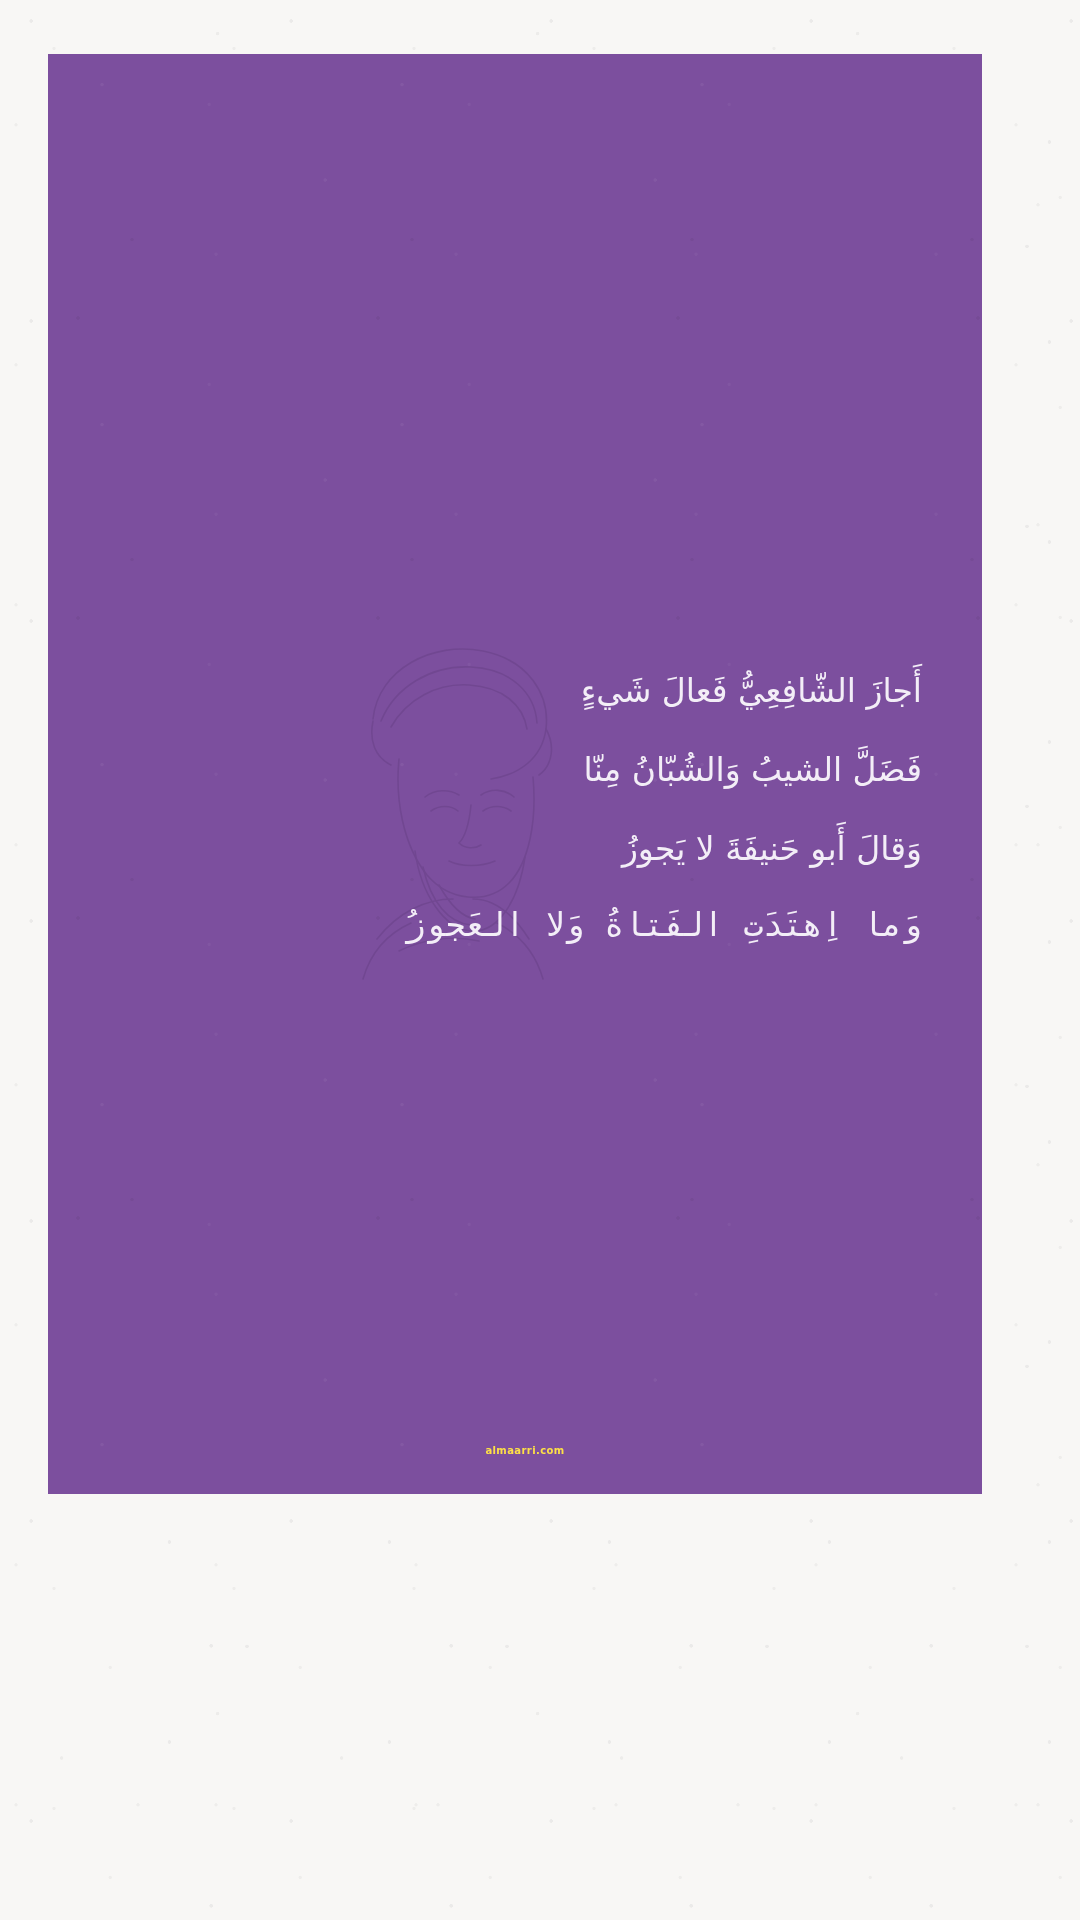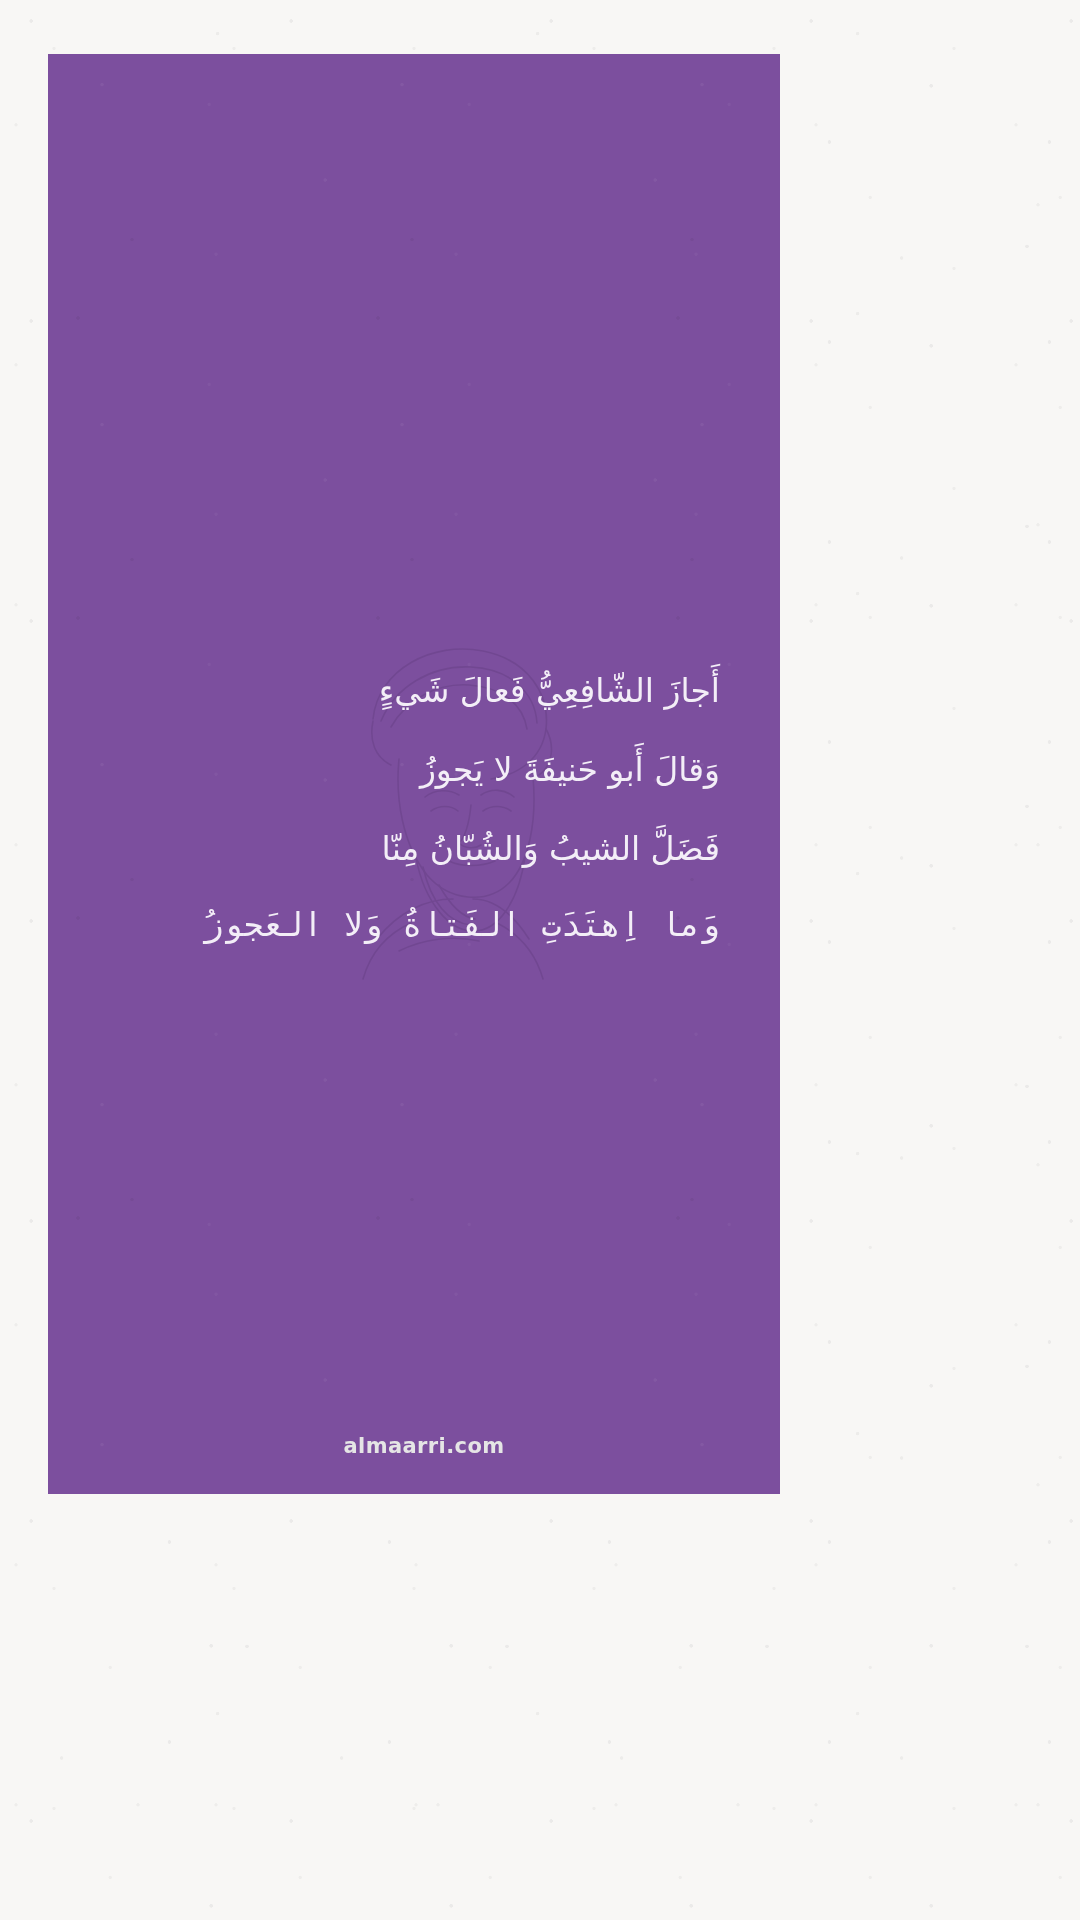--- a/index.html
+++ b/index.html
@@ -38,21 +38,21 @@
     background-size: 260px 300px, 180px 220px, 320px 280px, 240px 260px,
                      200px 240px, 300px 320px, 220px 200px, 280px 300px,
                      190px 210px, 260px 280px;
   }
 
   
   #card {
     position: absolute;
     left: 48px;
     top: 54px;
-    width: 732px;
+    width: 934px;
     height: 1440px;
     background: #7c4f9e;
     overflow: hidden;
   }
 
   #card-texture {
     position: absolute;
     inset: 0;
     background-image:
       radial-gradient(circle at 18% 9%, rgba(255,255,255,0.05) 0 1.4px, transparent 2px),
@@ -102,23 +102,23 @@
 
   #footer {
     position: absolute;
     left: 0;
     right: 0;
     bottom: 36px;
     text-align: center;
   }
 
   #site-credit {
-    color: #e5e5e5;
+    color: #fde047;
     font-family: "DejaVu Sans", sans-serif;
-    font-size: 21px;
+    font-size: 10px;
     font-weight: bold;
     letter-spacing: 0.4px;
     margin-left: 20px;
   }
 </style>
 </head>
 <body>
 
 <div id="page">
 
@@ -156,22 +156,22 @@
           <path d="M226 340 C208 312 190 300 170 300"></path>
           <path d="M60 380 C68 352 86 334 108 324"></path>
           <path d="M240 380 C232 352 214 334 194 324"></path>
           <path d="M96 352 C120 340 150 336 176 342"></path>
         </g>
       </svg>
     </div>
 
     <div id="verses">
       <p class="verse-line">أَجازَ الشّافِعِيُّ فَعالَ شَيءٍ</p>
+      <p class="verse-line">فَضَلَّ الشيبُ وَالشُبّانُ مِنّا</p>
       <p class="verse-line indent-1">وَقالَ أَبو حَنيفَةَ لا يَجوزُ</p>
-      <p class="verse-line">فَضَلَّ الشيبُ وَالشُبّانُ مِنّا</p>
       <p class="verse-line indent-2">وَما اِهتَدَتِ الفَتاةُ وَلا العَجوزُ</p>
     </div>
 
     <div id="footer">
       <span id="site-credit">almaarri.com</span>
     </div>
 
   </div>
 </div>
 

